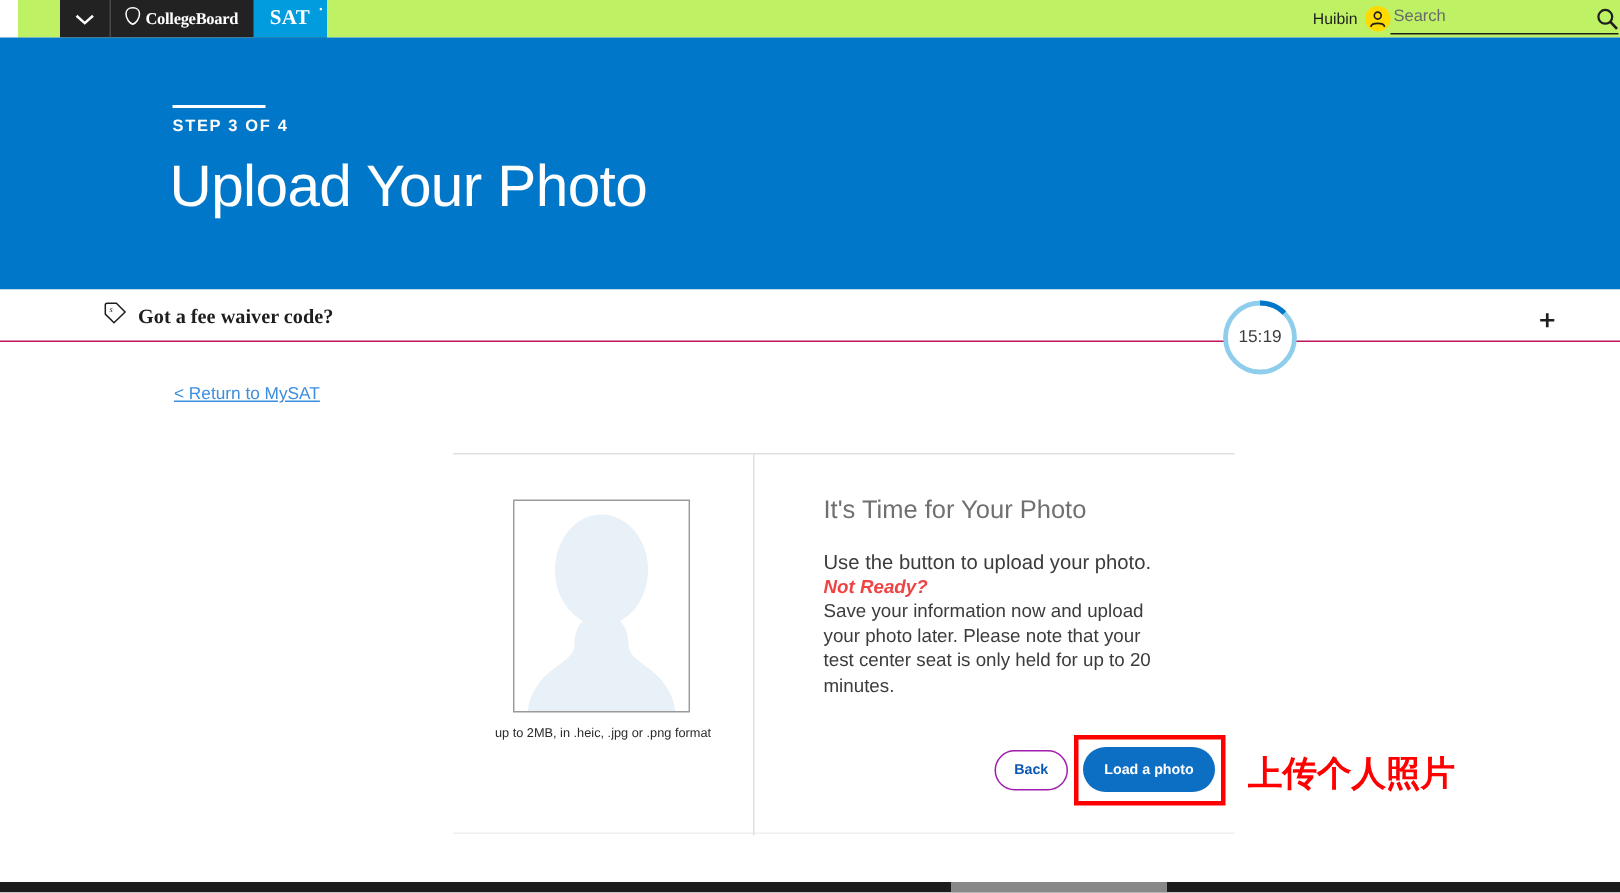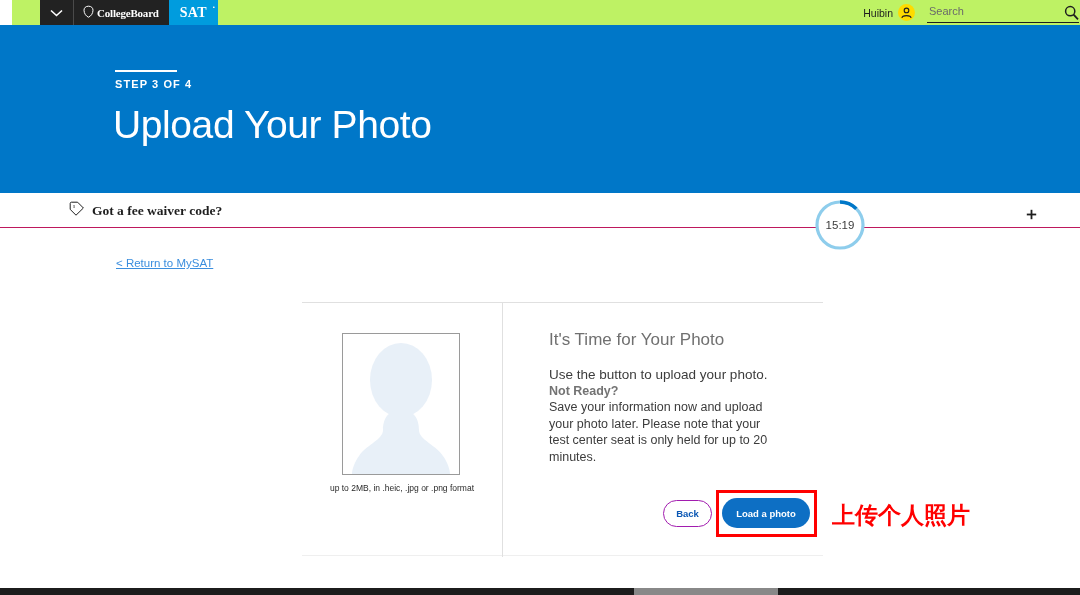--- a/index.html
+++ b/index.html
@@ -41,21 +41,21 @@
   .nav-sat-text {
     color: #ffffff; font-size: 14px; font-weight: bold; letter-spacing: 0.3px;
     font-family: "Liberation Serif", serif;
   }
   .nav-sat-tm { position: absolute; right: 3px; top: 4px; color:#fff; font-size: 6px; }
 
   .nav-right {
     position: absolute; right: 0; top: 0; height: 25px;
     display: flex; align-items: center; gap: 0;
   }
-  .nav-user { display: flex; align-items: center; gap: 5px; margin-right: 12px; cursor: pointer; }
+  .nav-user { display: flex; align-items: center; gap: 5px; cursor: pointer; }
   .nav-user-name { font-size: 10.5px; color: #1e1e1e; }
   .avatar {
     width: 17px; height: 17px; border-radius: 50%; background: #FEDB00;
     display: flex; align-items: center; justify-content: center;
   }
   .search-wrap {
     position: relative; width: 152px; height: 21px; margin-right: 13px;
     border-bottom: 1.5px solid #1e1e1e; display: flex; 
   }
   .search-input {
@@ -145,21 +145,21 @@
   .info-title {
     position: absolute; left: 46px; top: 27px;
     font-size: 17px; color: #707070; font-weight: 400;
   }
   .info-lead {
     position: absolute; left: 46px; top: 63px; width: 250px;
     font-size: 13.5px; color: #3c3c3c; line-height: 18px;
   }
   .info-notready {
     position: absolute; left: 46px; top: 81px;
-    font-size: 12.5px; color: #737373; font-weight: bold;
+    font-size: 12.5px; color: #ef4444; font-weight: bold; font-style: italic;
   }
   .info-body {
     position: absolute; left: 46px; top: 96px; width: 222px;
     font-size: 12.5px; color: #3c3c3c; line-height: 16.5px;
   }
 
   
   .btn-row {
     position: absolute; left: 160px; top: 195px; display: flex; align-items: center; gap: 10px;
   }

